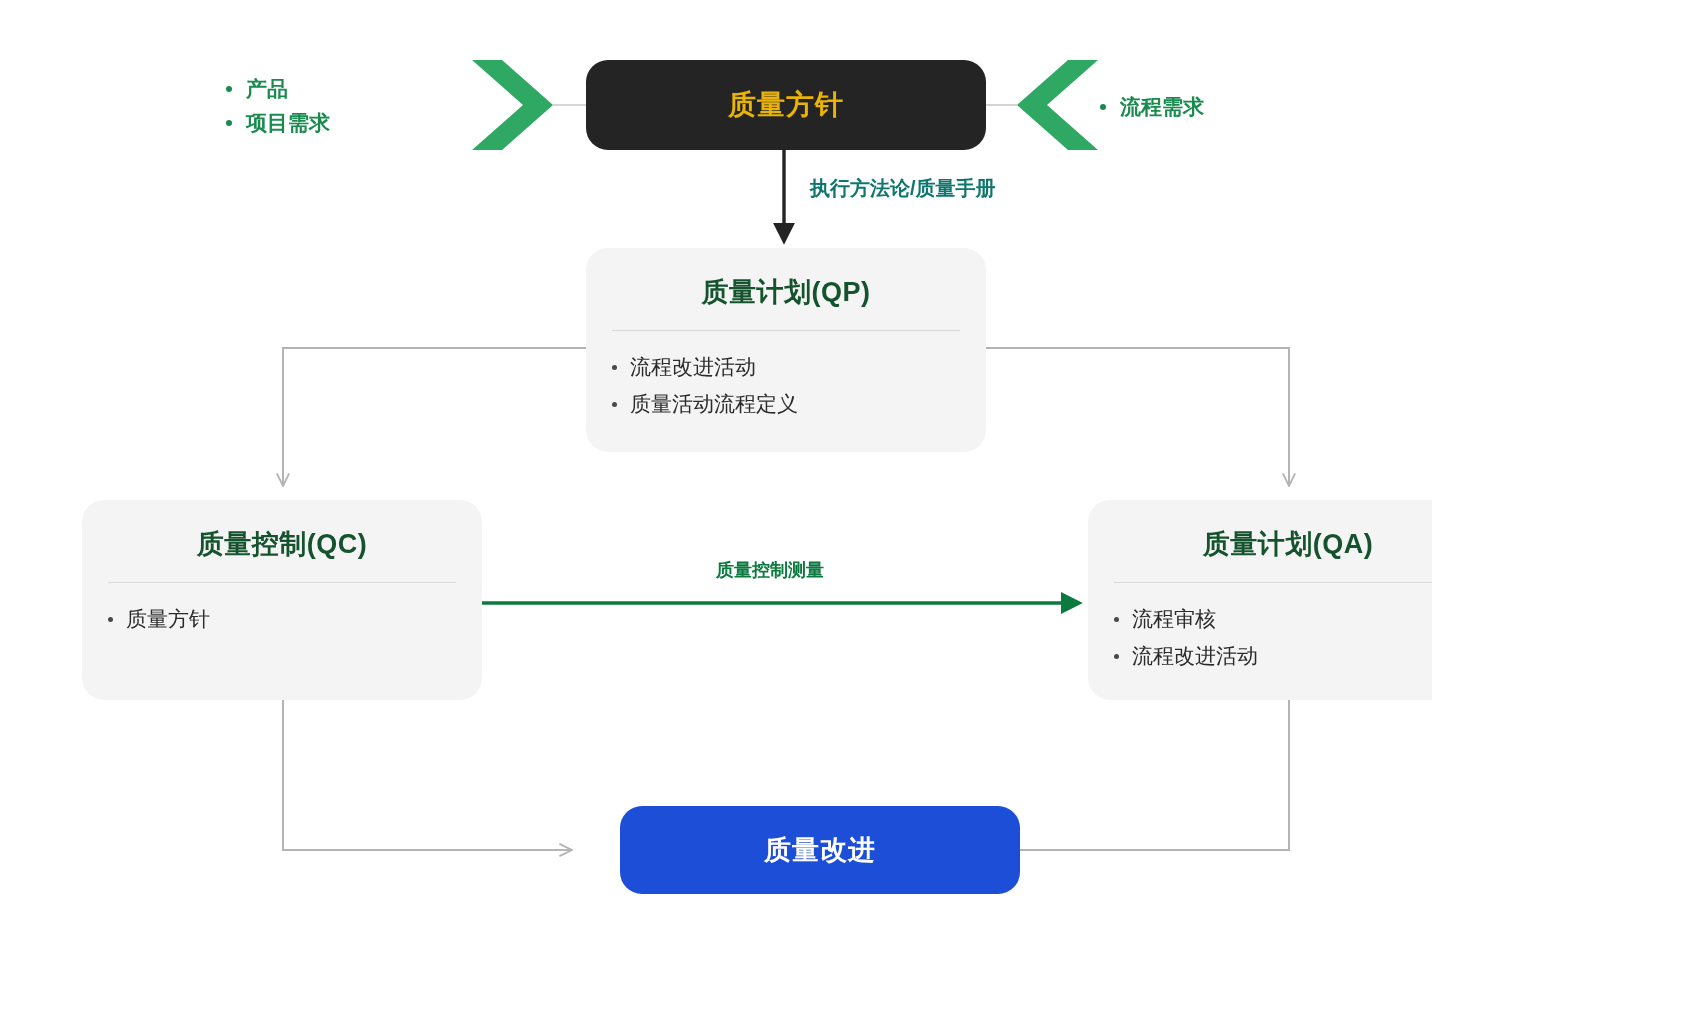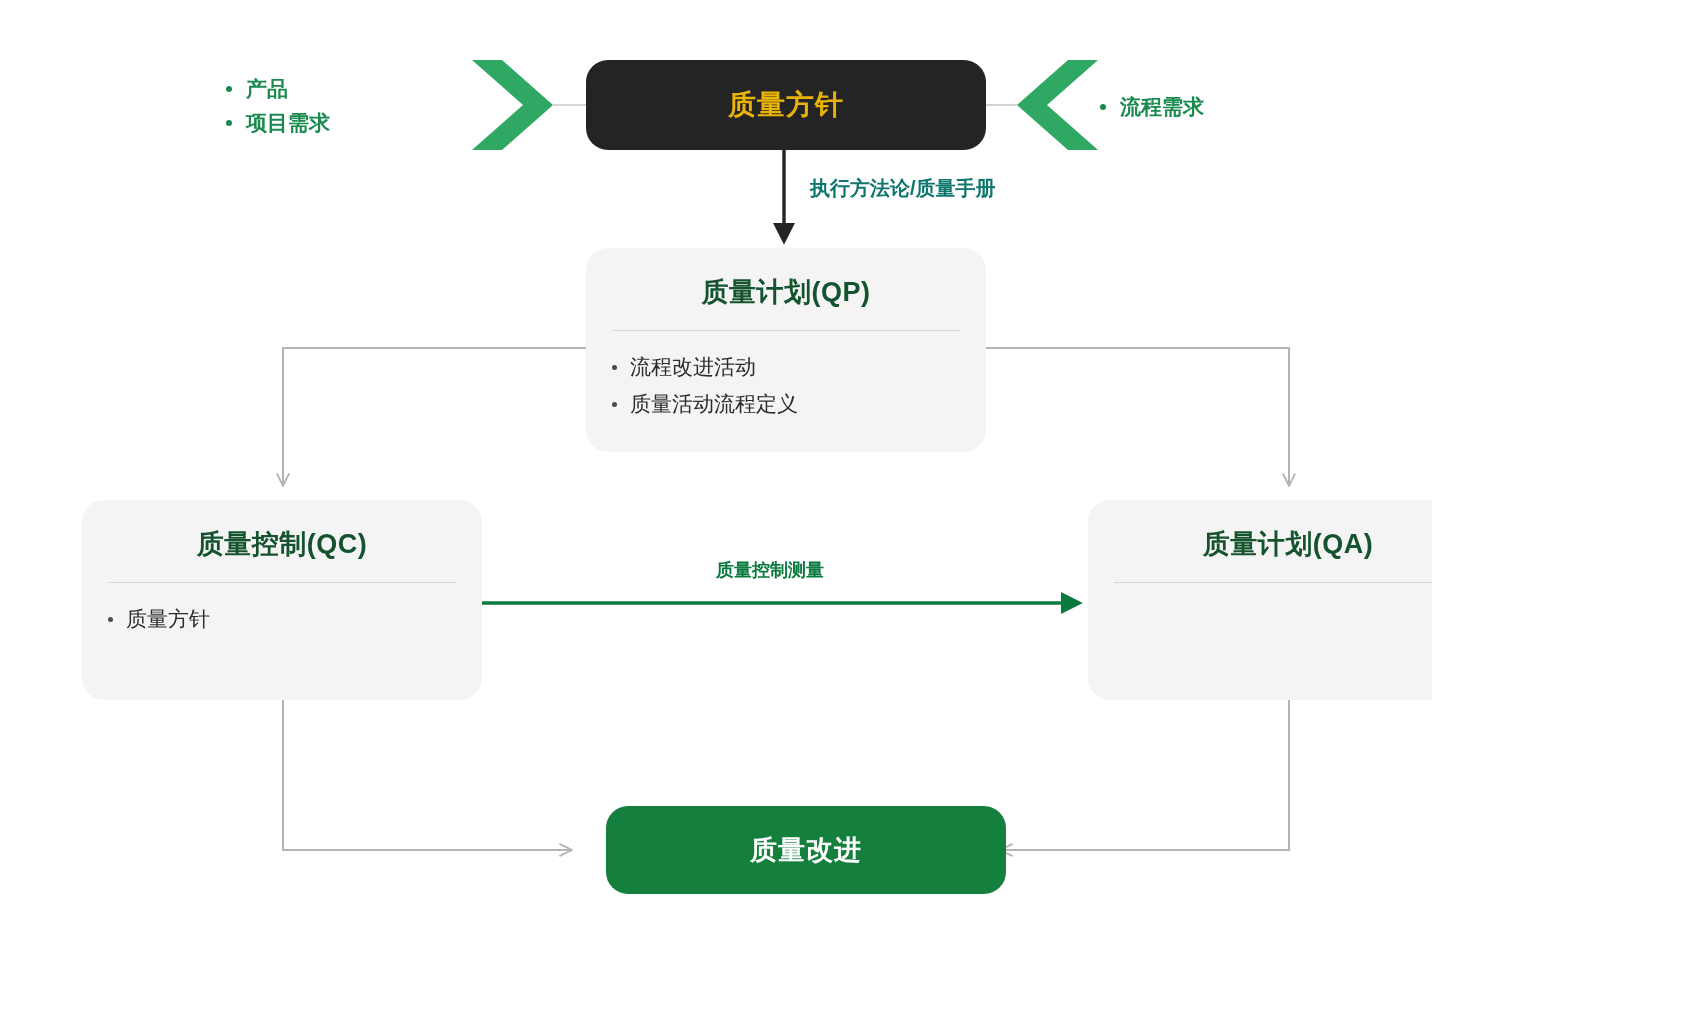--- a/index.html
+++ b/index.html
@@ -85,25 +85,25 @@
   #policy-node .pill-label {
     color: #eab308;
     font-weight: bold;
     font-size: 28px;
     letter-spacing: 1px;
   }
 
   
   #improve-node {
     position: absolute;
-    left: 606px;
+    left: 620px;
     top: 806px;
     width: 400px;
     height: 88px;
-    background: #15803d;
+    background: #1d4ed8;
     border-radius: 22px;
     display: flex;
     align-items: center;
     justify-content: center;
   }
   #improve-node .pill-label {
     color: #ffffff;
     font-weight: bold;
     font-size: 27px;
     letter-spacing: 1px;
@@ -228,20 +228,24 @@
     <div class="card-title">质量控制(QC)</div>
     <div class="card-rule"></div>
     <ul class="card-list">
       <li>质量方针</li>
     </ul>
   </div>
 
   <div class="card" id="qa-node">
     <div class="card-title">质量计划(QA)</div>
     <div class="card-rule"></div>
+    <ul class="card-list">
+      <li>流程审核</li>
+      <li>流程改进活动</li>
+    </ul>
   </div>
 
   <div class="edge-label" id="label-qc-measure">质量控制测量</div>
 
   <div id="improve-node">
     <span class="pill-label">质量改进</span>
   </div>
 
 </div>
 

